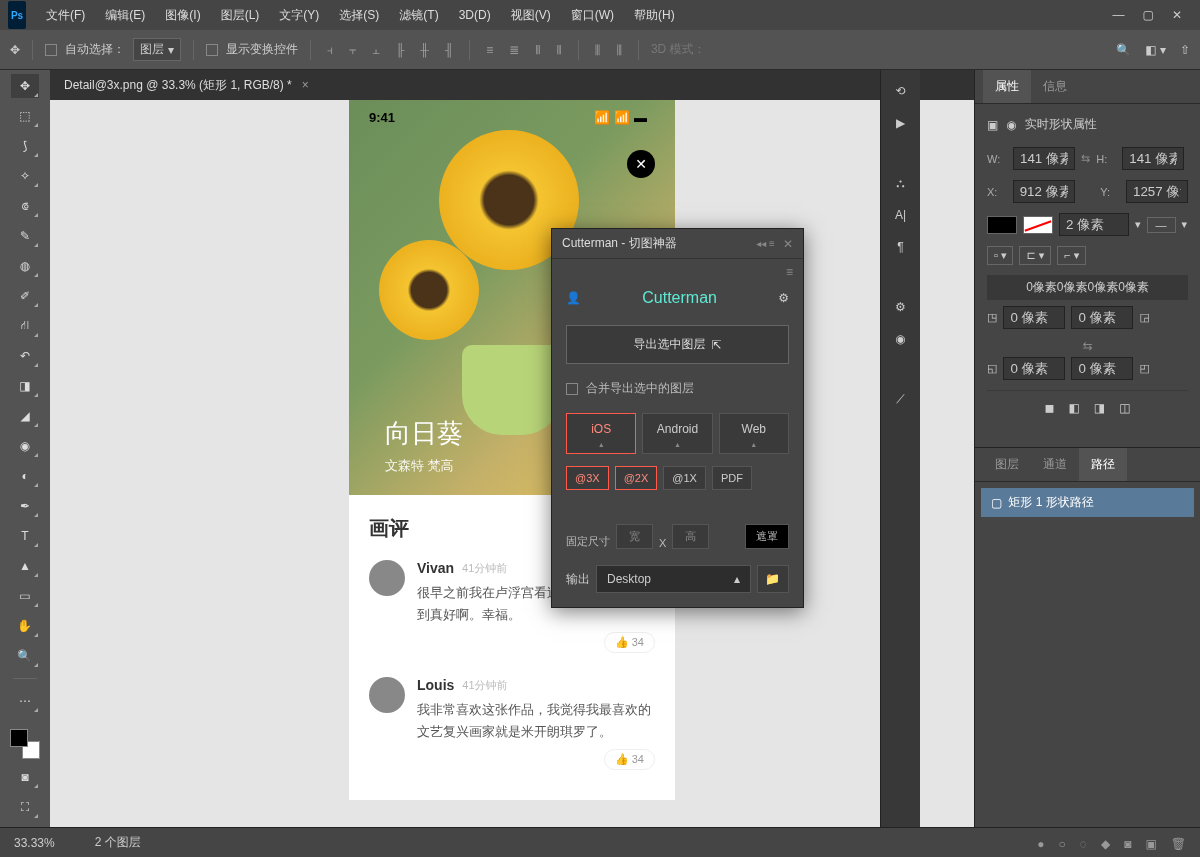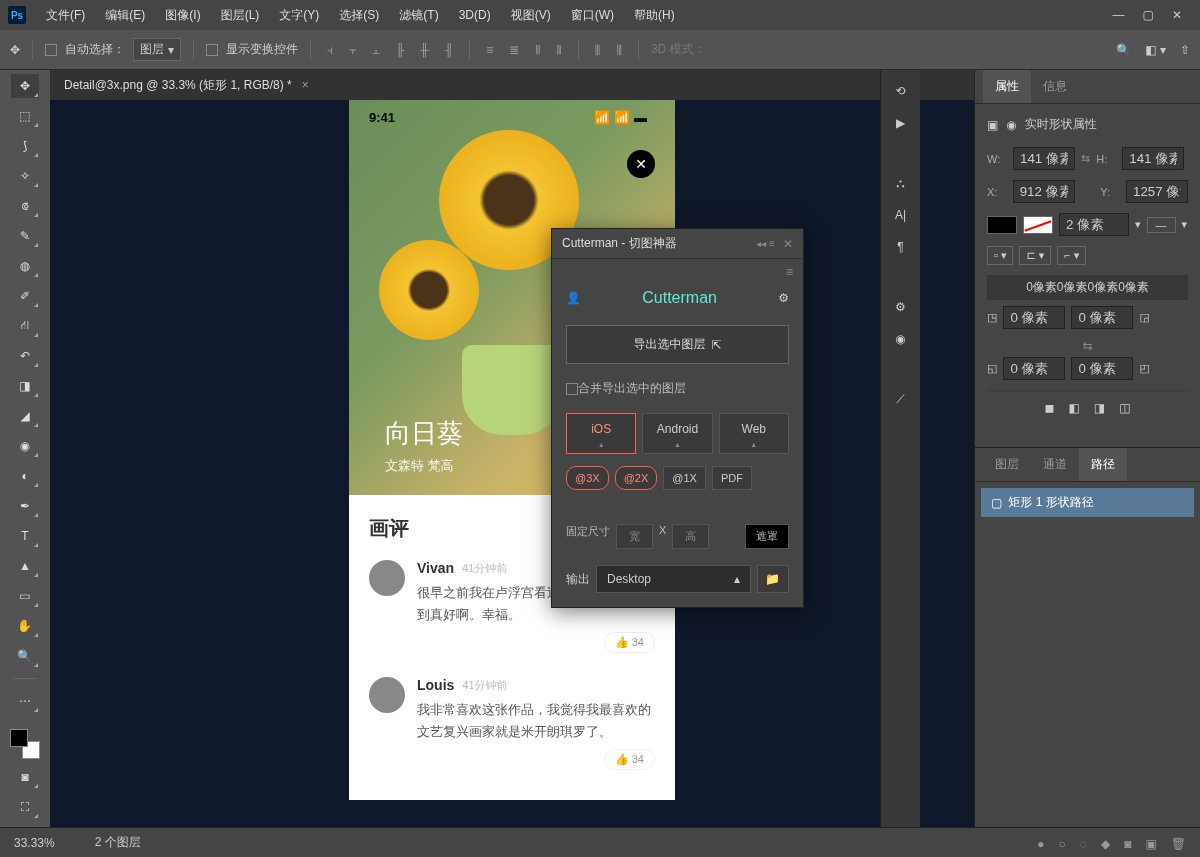--- a/index.html
+++ b/index.html
@@ -1,35 +1,35 @@
 <!DOCTYPE html>
 <html><head>
 <meta charset="utf-8">
 <style>
 * { margin:0; padding:0; box-sizing:border-box; font-family:"Microsoft YaHei",Arial,sans-serif; }
 body { background:#323232; color:#ccc; font-size:12px; width:1200px; height:857px; overflow:hidden; position:relative; }
 .menubar { height:30px; background:#454545; display:flex; align-items:center; padding:0 8px; }
-.ps-icon { width:18px; height:18px; background:#001e36; color:#31a8ff; font-size:10px; font-weight:bold; display:flex; align-items:center; justify-content:center; border-radius:2px; margin-right:10px; }
+.ps-icon { width:18px; height:28px; background:#001e36; color:#31a8ff; font-size:10px; font-weight:bold; display:flex; align-items:center; justify-content:center; border-radius:2px; margin-right:10px; }
 .menubar .menu-item { padding:0 10px; color:#ddd; cursor:pointer; }
 .win-controls { margin-left:auto; display:flex; gap:18px; padding-right:10px; }
 .win-controls span { color:#ccc; cursor:pointer; }
 .options-bar { height:40px; background:#535353; display:flex; align-items:center; padding:0 10px; border-bottom:1px solid #2a2a2a; gap:8px; }
 .checkbox { width:12px; height:12px; border:1px solid #888; display:inline-block; }
 .dropdown { background:#454545; border:1px solid #666; padding:2px 6px; display:flex; align-items:center; gap:4px; }
 .sep { width:1px; height:20px; background:#666; margin:0 4px; }
 .opt-btn { padding:4px; opacity:0.6; }
 .main-area { display:flex; height:calc(100% - 70px - 30px); }
 .toolbox { width:50px; background:#535353; display:flex; flex-direction:column; align-items:center; padding-top:4px; gap:6px; }
 .tool { width:28px; height:24px; display:flex; align-items:center; justify-content:center; color:#ddd; cursor:pointer; position:relative; }
 .tool.active { background:#3f3f3f; }
 .tool::after { content:''; position:absolute; right:1px; bottom:1px; border:2px solid transparent; border-right-color:#aaa; border-bottom-color:#aaa; }
 .swatches { margin-top:10px; position:relative; width:30px; height:30px; }
 .swatch-fg { width:18px; height:18px; background:#000; border:1px solid #888; position:absolute; top:0; left:0; z-index:2; }
 .swatch-bg { width:18px; height:18px; background:#fff; border:1px solid #888; position:absolute; bottom:0; right:0; }
-.canvas-area { flex:1; background:#0f172a; position:relative; display:flex; flex-direction:column; }
+.canvas-area { flex:1; background:#e5e5e5; position:relative; display:flex; flex-direction:column; }
 .doc-tab { height:30px; background:#323232; display:flex; align-items:center; padding:0 14px; gap:10px; color:#ddd; }
 .doc-tab .close { color:#999; cursor:pointer; }
 .canvas-scroll { flex:1; display:flex; justify-content:center; padding-top:0; overflow:hidden; }
 .mockup { width:326px; height:700px; background:#fff; margin-top:0; position:relative; overflow:hidden; }
 .mock-hero { height:395px; background:linear-gradient(135deg,#6b8e5a 0%,#7a9a5f 40%,#c4b068 70%,#e8c55e 100%); position:relative; }
 .sunflower { position:absolute; border-radius:50%; background:radial-gradient(circle,#4a3318 25%,#f4c430 30%,#e8a817 90%); }
 .sf1 { width:140px; height:140px; top:30px; left:90px; }
 .sf2 { width:100px; height:100px; top:140px; left:30px; }
 .sf3 { width:90px; height:90px; top:150px; right:30px; }
 .vase { position:absolute; bottom:60px; left:50%; transform:translateX(-50%); width:100px; height:90px; background:#b8d478; border-radius:10px 10px 40px 40px; }
@@ -47,29 +47,29 @@
 .comment-name { font-weight:700; color:#333; font-size:14px; }
 .comment-time { color:#bbb; font-size:11px; }
 .comment-text { color:#555; font-size:13px; line-height:1.7; }
 .like-btn { float:right; border:1px solid #eee; border-radius:14px; padding:3px 10px; font-size:11px; color:#999; margin-top:6px; }
 .cutterman { position:absolute; left:551px; top:228px; width:253px; background:#454545; border:1px solid #222; z-index:100; box-shadow:0 4px 20px rgba(0,0,0,0.5); }
 .cut-header { display:flex; align-items:center; padding:6px 10px; border-bottom:1px solid #333; }
 .cut-header-title { font-size:12px; color:#ddd; }
 .cut-title-row { display:flex; align-items:center; justify-content:space-between; padding:10px 14px; }
 .cut-brand { font-size:16px; color:#5eead4; text-align:center; flex:1; }
 .cut-export-btn { margin:8px 14px; padding:10px; border:1px solid #666; background:#3a3a3a; text-align:center; color:#ddd; cursor:pointer; display:flex; align-items:center; justify-content:center; gap:6px; }
-.cut-merge { padding:8px 14px; display:flex; align-items:center; color:#bbb; }
+.cut-merge { padding:8px 14px; display:flex; align-items:center; gap:8px; color:#bbb; }
 .platform-row { display:flex; gap:6px; padding:8px 14px; }
 .platform-btn { flex:1; border:1px solid #555; background:#3a3a3a; text-align:center; padding:8px 4px 4px; color:#ccc; cursor:pointer; position:relative; }
 .platform-btn.active { border-color:#ff5a4c; color:#ff8a7c; }
 .platform-btn .caret { display:block; margin-top:4px; font-size:8px; color:#888; }
 .scale-row { display:flex; gap:6px; padding:4px 14px 10px; }
 .scale-btn { border:1px solid #555; padding:5px 8px; font-size:11px; color:#ccc; background:#3a3a3a; cursor:pointer; }
-.scale-btn.active { border-color:#ff5a4c; color:#ff8a7c;border-radius:10px; }
-.fixed-size { padding:8px 14px; display:flex; align-items:flex-start; gap:6px; color:#bbb; font-size:11px; }
+.scale-btn.active { border-color:#ff5a4c; color:#ff8a7c; }
+.fixed-size { padding:8px 14px; display:flex; align-items:flex-end; gap:6px; color:#bbb; font-size:11px; }
 .size-box { background:#3a3a3a; border:1px solid #555; padding:4px 12px; color:#888; }
 .output-row { padding:8px 14px 14px; display:flex; align-items:center; gap:6px; }
 .output-select { flex:1; background:#2d2d2d; border:1px solid #555; padding:6px 10px; color:#ccc; display:flex; justify-content:space-between; align-items:center; }
 .folder-btn { width:32px; height:28px; background:#3a3a3a; border:1px solid #555; display:flex; align-items:center; justify-content:center; }
 .right-panels { width:226px; background:#454545; display:flex; flex-direction:column; border-left:1px solid #222; }
 .iconstrip { width:40px; background:#383838; position:absolute; right:280px; top:70px; bottom:30px; display:flex; flex-direction:column; align-items:center; gap:18px; padding-top:14px; border-left:1px solid #222;}
 .iconstrip .ico { color:#ccc; cursor:pointer; }
 .panel-tabs { display:flex; border-bottom:1px solid #2a2a2a; padding-left:8px; }
 .panel-tab { padding:8px 12px; color:#999; cursor:pointer; font-size:12px; }
 .panel-tab.active { color:#fff; background:#535353; }

